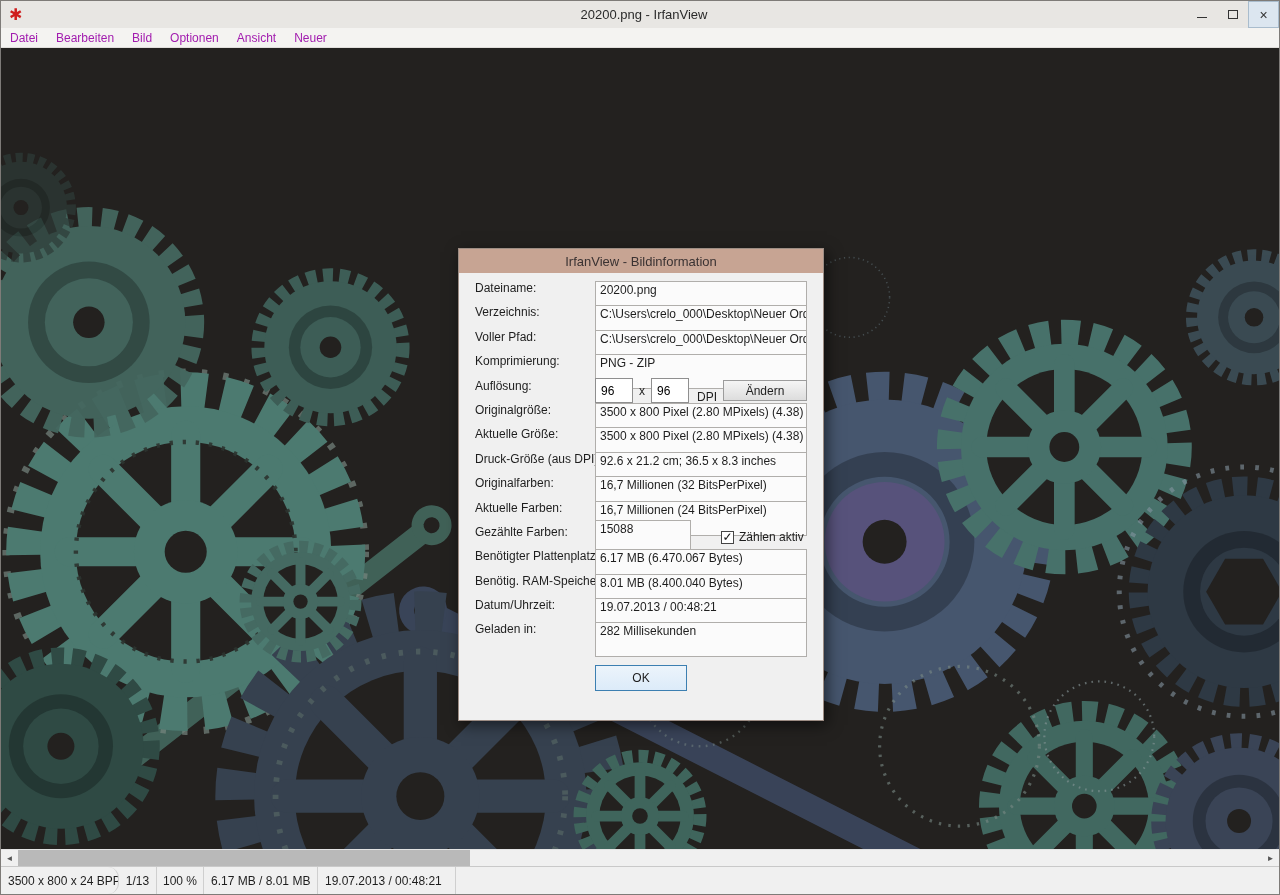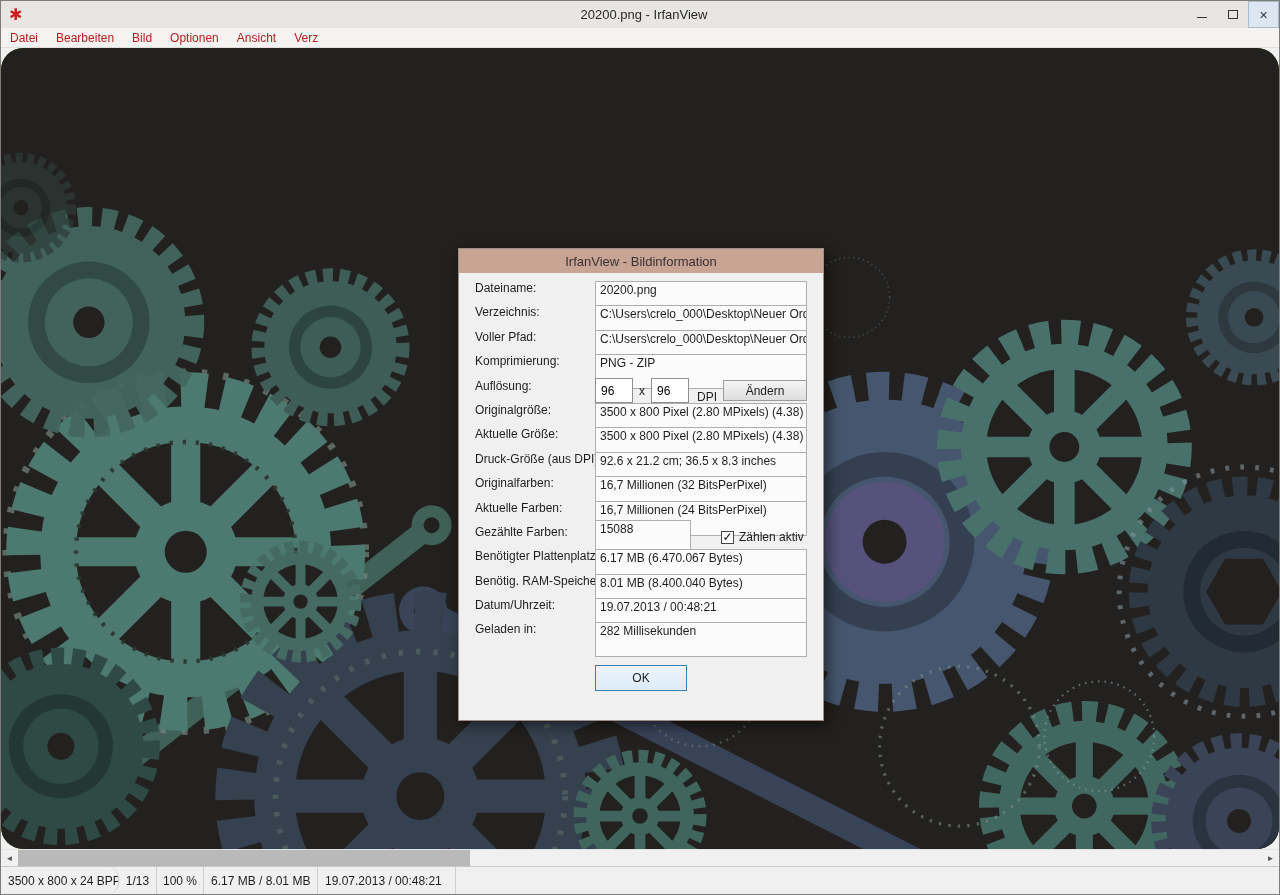--- a/index.html
+++ b/index.html
@@ -14,25 +14,25 @@
   .app-icon { margin-left:8px; color:#cf1d1d; font-size:16px; line-height:1; z-index:2; }
   .title { position:absolute; left:8px; right:0; text-align:center; font-size:13px; color:#2a2a2a; }
   .win-controls { margin-left:auto; display:flex; height:100%; z-index:2; }
   .win-btn { width:31px; display:flex; align-items:center; justify-content:center; color:#333; cursor:default; }
   .glyph-min { width:10px; height:1px; background:#333; display:block; margin-top:6px; }
   .glyph-max { width:10px; height:9px; border:1px solid #333; display:block; }
   .win-btn.close { background:#dce6f0; border:1px solid #a9bccd; font-size:14px; line-height:1; }
 
   
   .menubar { flex:0 0 20px; background:#f4f3f1; display:flex; align-items:center; font-size:12px;
-             color:#b91c1c; border-bottom:1px solid #e0dedb; }
+             color:#a21caf; border-bottom:1px solid #e0dedb; }
   .menu-item { padding:0 9px; height:100%; display:flex; align-items:center; cursor:default; }
 
   
-  .canvas { flex:1 1 auto; position:relative; overflow:hidden; background:#4d7c0f;border-radius:22px; }
+  .canvas { flex:1 1 auto; position:relative; overflow:hidden; background:#4d7c0f; }
   .canvas svg { position:absolute; left:0; top:0; width:100%; height:100%; }
 
   
   .dialog { position:absolute; left:457px; top:247px; width:366px; height:473px;
             background:#f0f0f0; border:1px solid #9d8d84; box-shadow:3px 4px 14px rgba(0,0,0,.55); z-index:5; }
   .dlg-title { height:24px; background:#c7a493; display:flex; align-items:center; justify-content:center;
                font-size:13px; color:#3a3232; }
   .dlg-body { padding:8px 16px 0 16px; }
   .row { height:24.4px; display:flex; font-size:12px; color:#1e1e1e; white-space:nowrap; }
   .row .lbl { flex:1 1 auto; overflow:hidden; }
@@ -88,21 +88,21 @@
         </div>
     </div>
   </div>
 
   <div class="menubar">
     <div class="menu-item">Datei</div>
     <div class="menu-item">Bearbeiten</div>
     <div class="menu-item">Bild</div>
     <div class="menu-item">Optionen</div>
     <div class="menu-item">Ansicht</div>
-    <div class="menu-item">Verz</div>
+    <div class="menu-item">Neuer</div>
   </div>
 
   <div class="canvas">
     <svg viewBox="0 0 1280 803" preserveAspectRatio="none">
       <defs>
         <g id="g-gear">
           <circle r="100" fill="none" stroke="currentColor" stroke-width="22" stroke-dasharray="16 10"></circle>
           <circle r="90" fill="currentColor"></circle>
           <circle r="68" fill="#23211f"></circle>
           <g stroke="currentColor" stroke-width="18" stroke-linecap="round">

